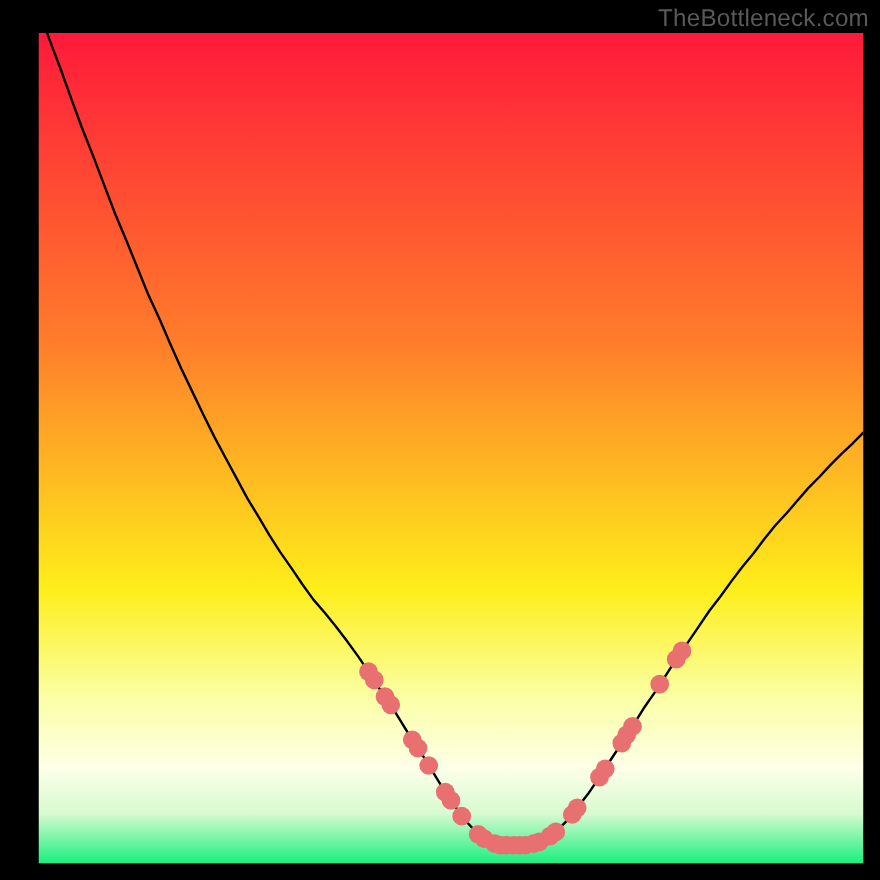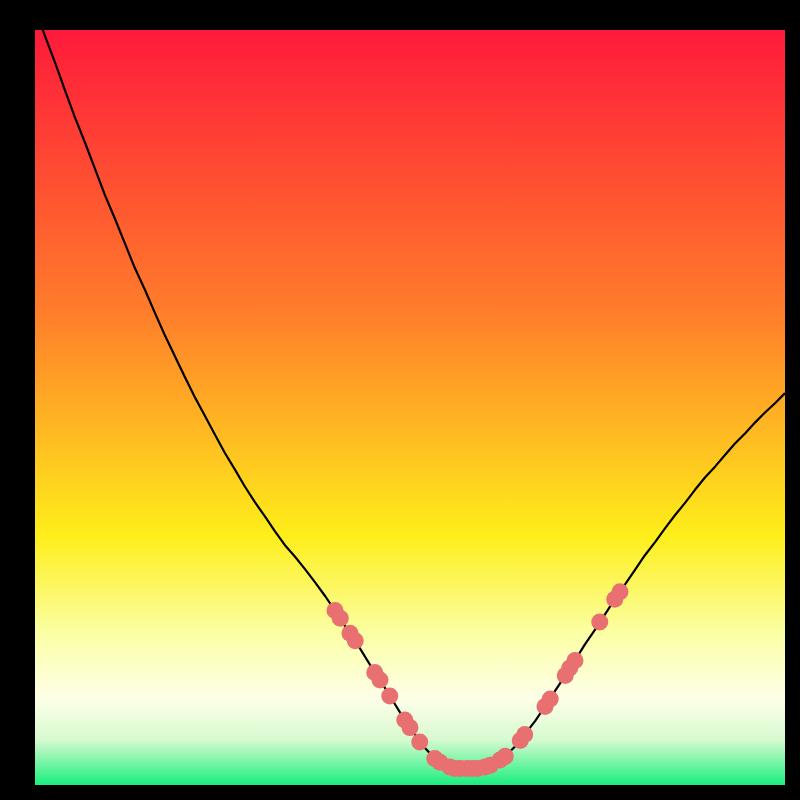--- a/index.html
+++ b/index.html
@@ -32,20 +32,21 @@
     font-size: 22px;
     font-weight: 500;
     letter-spacing: 0.2px;
     z-index: 10;
   }
 </style>
 </head>
 <body>
 
 <div class="frame">
+  <div class="watermark">TheBottleneck.com</div>
   <svg class="plot" viewBox="0 0 750 755" preserveAspectRatio="none">
     <defs>
       <linearGradient id="bg-grad" x1="0" y1="0" x2="0" y2="1">
           <stop offset="0%" stop-color="#fe1a3a"></stop>
           <stop offset="37%" stop-color="#ff7c2b"></stop>
           <stop offset="67%" stop-color="#feee1a"></stop>
           <stop offset="80%" stop-color="#fbffa5"></stop>
           <stop offset="88.5%" stop-color="#feffe8"></stop>
           <stop offset="94%" stop-color="#d7fad0"></stop>
           <stop offset="100%" stop-color="#19ef7e"></stop>

